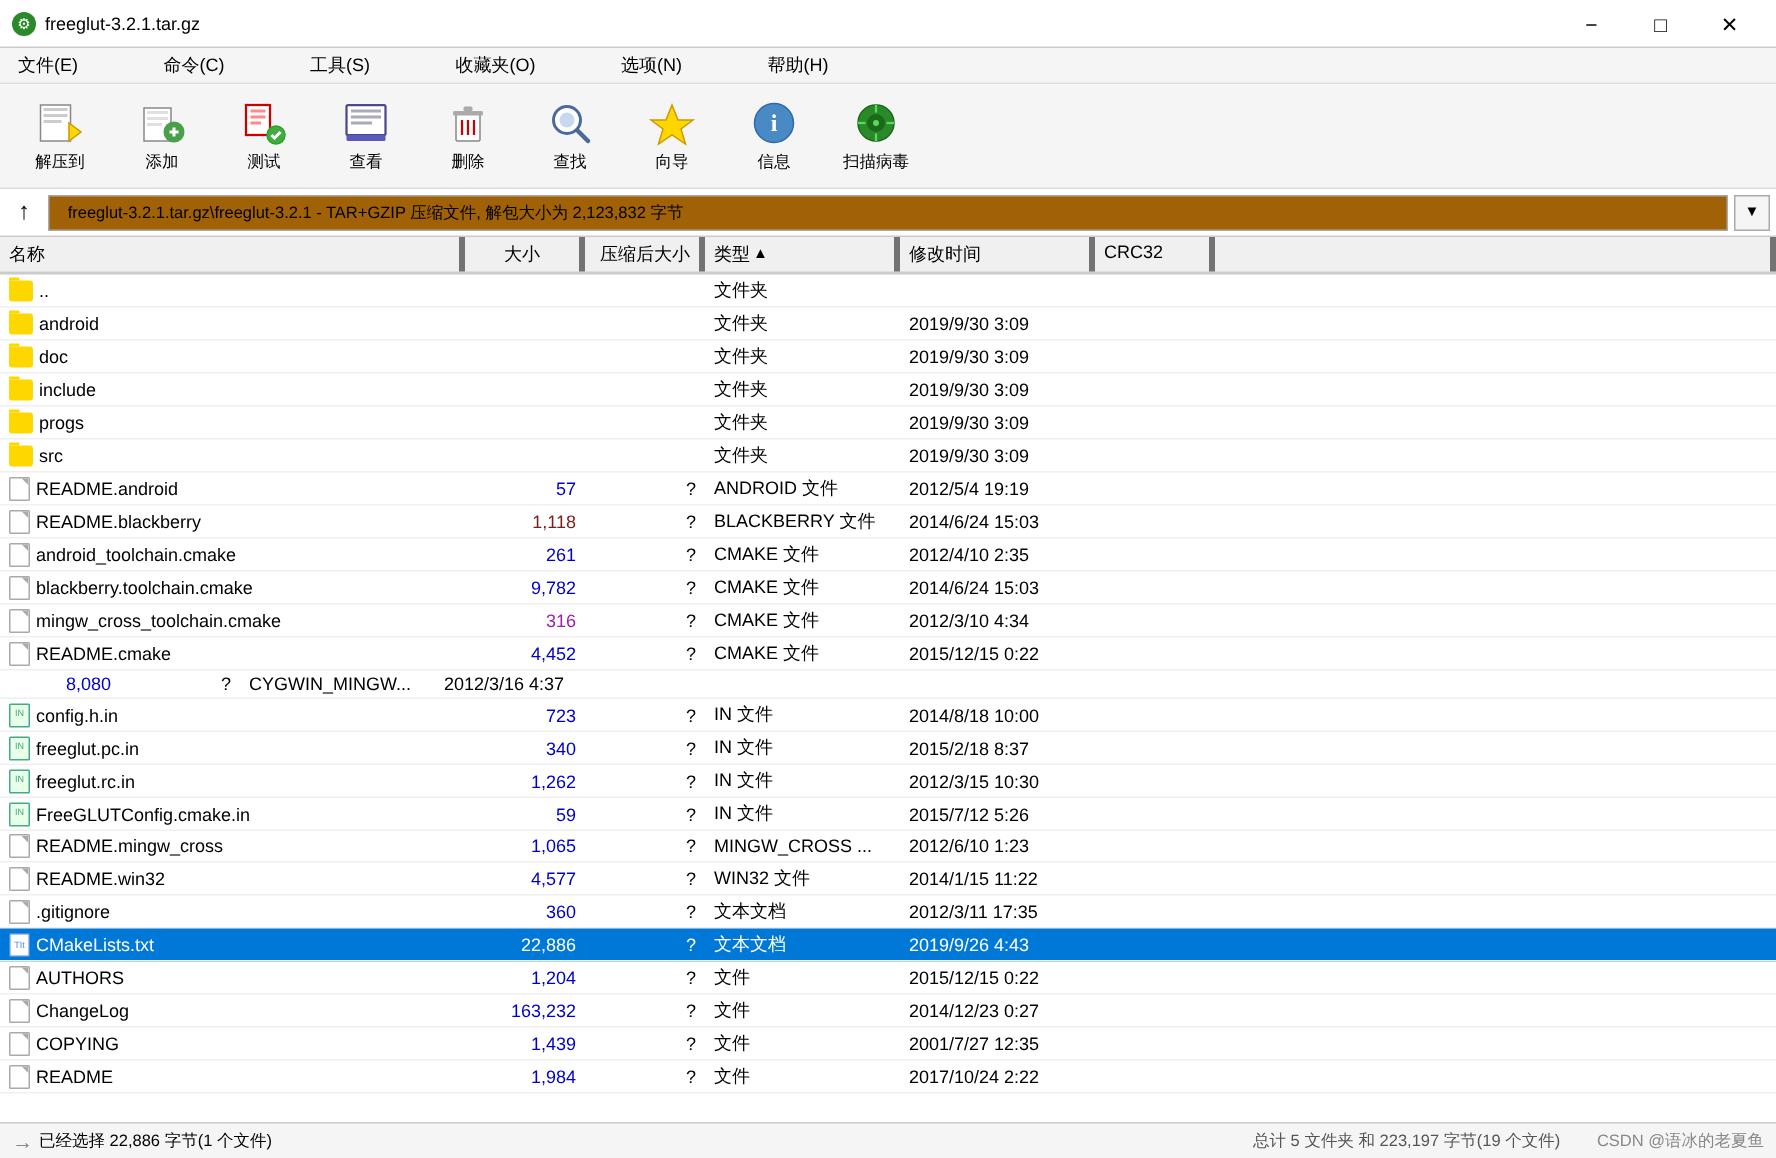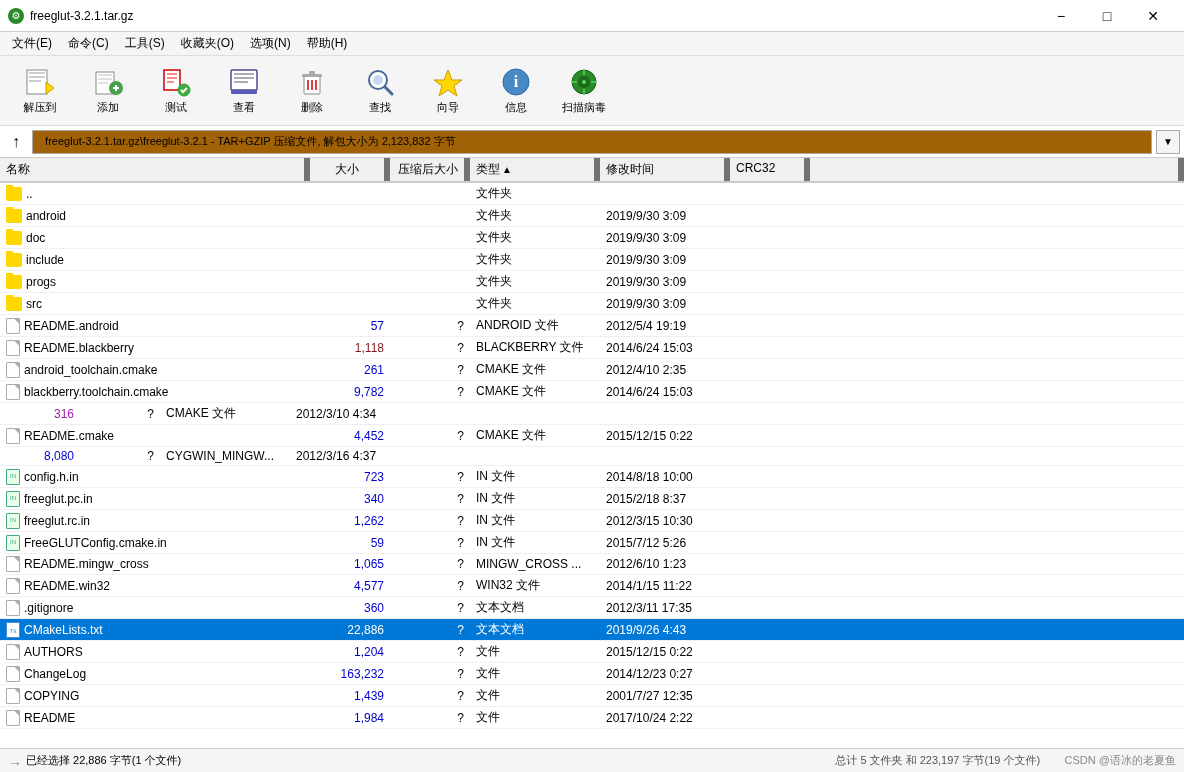--- a/index.html
+++ b/index.html
@@ -24,20 +24,21 @@
     }
 
     
     .menu-bar {
       background: #f5f5f5;
       height: 24px;
       display: flex;
       align-items: center;
       padding: 0 4px;
       border-bottom: 1px solid #ddd;
+      gap: 41px;
     }
     .menu-item {
       padding: 2px 8px;
       cursor: pointer;
       font-size: 12px;
       border-radius: 2px;
     }
 
     
     .toolbar {
@@ -115,21 +116,21 @@
       border-bottom: 2px solid #ccc;
       font-size: 12px;
       font-weight: normal;
       user-select: none;
       position: sticky;
       top: 0;
       z-index: 10;
     }
     .col-header-cell {
       padding: 3px 6px;
-      border-right: 6px solid #737373;
+      border-right: 4px solid #737373;
       cursor: pointer;
       white-space: nowrap;
       overflow: hidden;
     }
     .col-name { width: 310px; }
     .col-size { width: 80px; text-align: right; }
     .col-csize { width: 80px; text-align: right; }
     .col-type { width: 130px; }
     .col-mtime { width: 130px; }
     .col-crc { width: 80px; }
@@ -518,20 +519,24 @@
     <span>blackberry.toolchain.cmake</span>
   </div>
           <div class="file-cell file-size" style="color:#0000cc;">9,782</div>
           <div class="file-cell file-csize">?</div>
           <div class="file-cell file-type">CMAKE 文件</div>
           <div class="file-cell file-mtime">2014/6/24 15:03</div>
           <div class="file-cell file-crc"></div>
           <div class="file-cell file-rest"></div>
         </div>
         <div class="file-row">
+          <div class="file-cell file-name-cell">
+    <span class="icon-file"></span>
+    <span>mingw_cross_toolchain.cmake</span>
+  </div>
           <div class="file-cell file-size" style="color:#a21caf;">316</div>
           <div class="file-cell file-csize">?</div>
           <div class="file-cell file-type">CMAKE 文件</div>
           <div class="file-cell file-mtime">2012/3/10 4:34</div>
           <div class="file-cell file-crc"></div>
           <div class="file-cell file-rest"></div>
         </div>
         <div class="file-row">
           <div class="file-cell file-name-cell">
     <span class="icon-file"></span>

